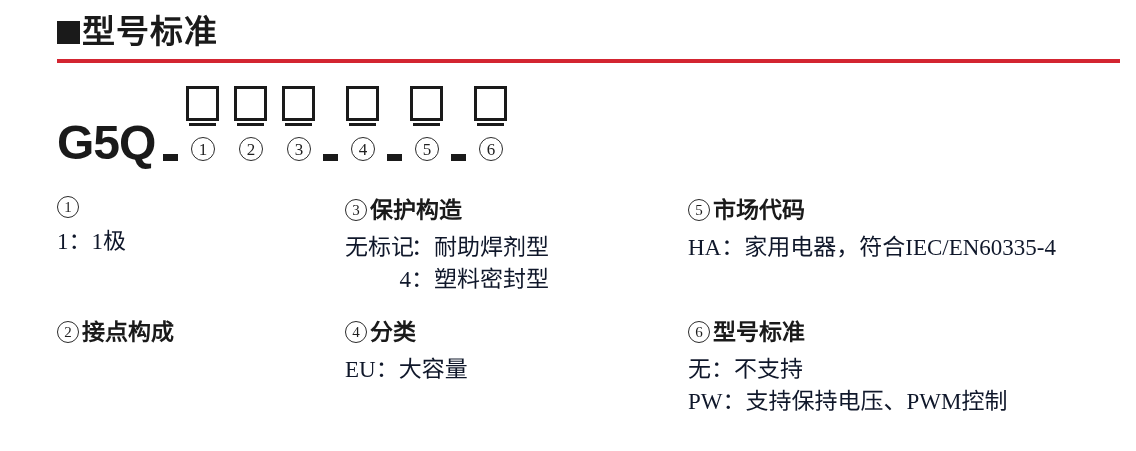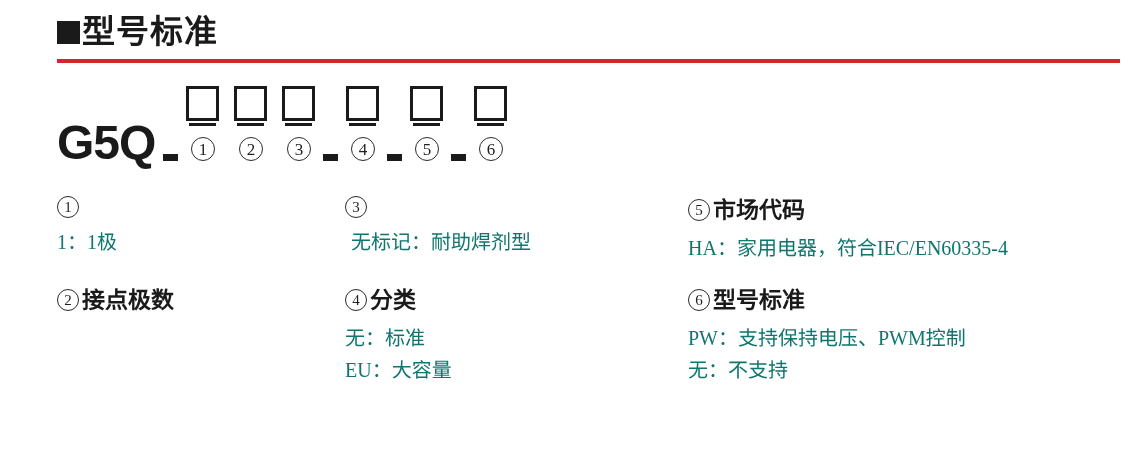--- a/index.html
+++ b/index.html
@@ -51,21 +51,21 @@
     font-family:"Liberation Sans","DejaVu Sans",sans-serif;
     font-weight:bold;font-size:23px;line-height:28px;color:#1a1a1a;
   }
   .cnum{
     box-sizing:border-box;width:22px;height:22px;flex:none;
     border:1.5px solid #2b2b2b;border-radius:50%;
     display:inline-flex;align-items:center;justify-content:center;
     font-family:"Liberation Serif","DejaVu Serif",serif;
     font-weight:normal;font-size:15px;line-height:1;margin-right:3px;color:#1f1f1f;
   }
-  .line{font-size:20px;line-height:32px;white-space:nowrap;color:#0f766e;}
+  .line{font-size:23px;line-height:32px;white-space:nowrap;color:#0f172a;}
   .code{display:inline-block;}
   .code.wide{width:66px;text-align:right;}
 </style>
 </head>
 <body>
 
 <div class="page">
 
   <div class="header">
     <h1 class="title-row">
@@ -127,63 +127,64 @@
         <span class="cnum">1</span>
       </h2>
       <div class="line">
         <span class="code">1</span><span>：</span><span>1极</span>
       </div>
     </section>
 
     <section class="sec">
       <h2>
         <span class="cnum">3</span>
+        <span>保护构造</span>
       </h2>
       <div class="line">
         <span class="code wide">无标记</span><span>：</span><span>耐助焊剂型</span>
+      </div>
+      <div class="line">
+        <span class="code wide">4</span><span>：</span><span>塑料密封型</span>
       </div>
     </section>
 
     <section class="sec">
       <h2>
         <span class="cnum">5</span>
         <span>市场代码</span>
       </h2>
       <div class="line">
         <span class="code">HA</span><span>：</span><span>家用电器，符合IEC/EN60335-4</span>
       </div>
     </section>
 
     <section class="sec">
       <h2>
         <span class="cnum">2</span>
-        <span>接点极数</span>
+        <span>接点构成</span>
       </h2>
     </section>
 
     <section class="sec">
       <h2>
         <span class="cnum">4</span>
         <span>分类</span>
       </h2>
-      <div class="line">
-        <span class="code">无</span><span>：</span><span>标准</span>
-      </div>
       <div class="line">
         <span class="code">EU</span><span>：</span><span>大容量</span>
       </div>
     </section>
 
     <section class="sec">
       <h2>
         <span class="cnum">6</span>
         <span>型号标准</span>
       </h2>
       <div class="line">
-        <span class="code">PW</span><span>：</span><span>支持保持电压、PWM控制</span>
+        <span class="code">无</span><span>：</span><span>不支持</span>
       </div>
       <div class="line">
-        <span class="code">无</span><span>：</span><span>不支持</span>
+        <span class="code">PW</span><span>：</span><span>支持保持电压、PWM控制</span>
       </div>
     </section>
 
   </div>
 </div>
 
 </body></html>

